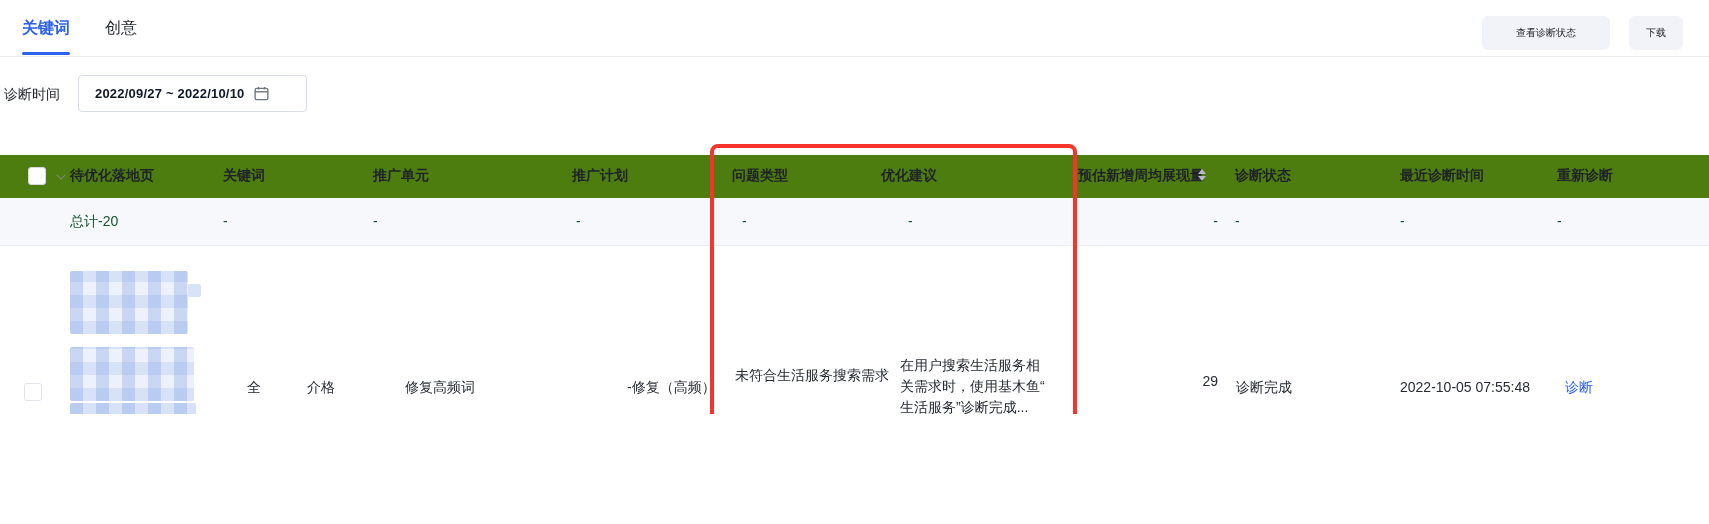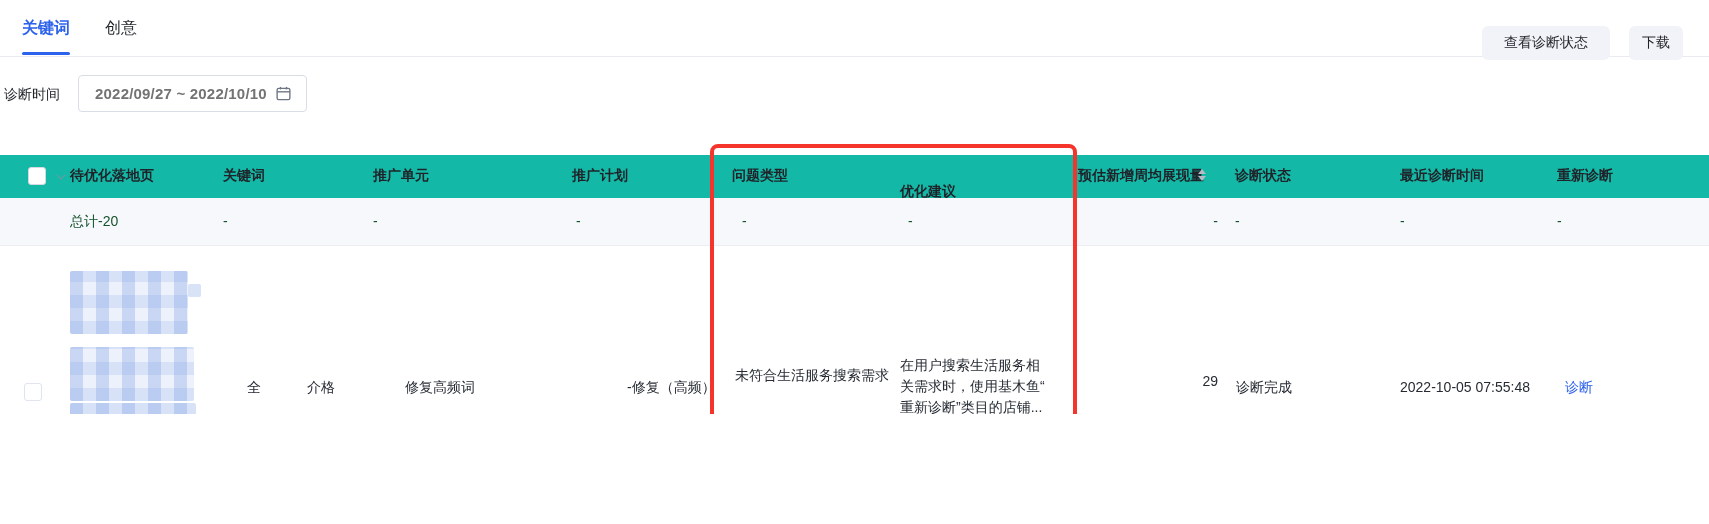--- a/index.html
+++ b/index.html
@@ -8,37 +8,37 @@
   .page { position:relative; width:1709px; height:414px; background:#fff; overflow:hidden; }
 
   
   .tabbar { position:absolute; left:0; top:0; width:1709px; height:57px; border-bottom:1px solid #e9ebf1; }
   .tab { position:absolute; top:16px; font-size:16px; line-height:24px; color:#1f2329; cursor:pointer; }
   .tab.active { color:#2d62ec; font-weight:700; }
   .tab.active::after { content:""; position:absolute; left:0; right:0; bottom:-15px; height:3px; background:#2d62ec; border-radius:2px; }
   .tab-keywords { left:22px; }
   .tab-creative { left:105px; }
 
-  .btn { position:absolute; top:26px; height:34px; background:#f2f3f8; border:none; border-radius:6px;
-         font-family:inherit; font-size:14px; color:#1f2329; cursor:pointer; text-align:center; }
+  .btn { position:absolute; top:16px; height:34px; background:#f2f3f8; border:none; border-radius:6px;
+         font-family:inherit; font-size:10px; color:#1f2329; cursor:pointer; text-align:center; }
   .btn-status { left:1482px; width:128px; }
   .btn-download { left:1629px; width:54px; }
 
   
   .filter-label { position:absolute; left:4px; top:86px; font-size:14px; line-height:16px; color:#1f2329; }
   .date-input { position:absolute; left:78px; top:75px; width:229px; height:37px; background:#fff;
                 border:1px solid #d9dde6; border-radius:4px; display:flex; align-items:center; cursor:pointer; }
-  .date-text { margin-left:16px; font-size:15px; font-weight:600; color:#737373; letter-spacing:.2px; }
+  .date-text { margin-left:16px; font-size:13px; font-weight:600; color:#0f172a; letter-spacing:.2px; }
   .cal-icon { margin-left:8px; display:inline-flex; }
 
   
-  .thead { position:absolute; left:0; top:155px; width:1709px; height:43px; background:#14b8a6; }
+  .thead { position:absolute; left:0; top:155px; width:1709px; height:43px; background:#4d7c0f; }
   .hcell { position:absolute; top:12px; font-size:14px; font-weight:700; color:#1f2329; white-space:nowrap; }
   .h1 { left:70px; }  .h2 { left:223px; } .h3 { left:373px; } .h4 { left:572px; }
-  .h5 { left:732px; } .h6 { left:900px;margin-top:16px; } .h7 { left:1078px; } .h8 { left:1235px; }
+  .h5 { left:732px; } .h6 { left:881px; } .h7 { left:1078px; } .h8 { left:1235px; }
   .h9 { left:1400px; } .h10 { left:1557px; }
 
   .checkbox { position:absolute; width:18px; height:18px; background:#fff; border:1px solid #d5d9e2; border-radius:3px; cursor:pointer; }
   .head-checkbox { left:28px; top:12px; }
   .row-checkbox { left:24px; top:137px; border-color:#e0e4ec; }
   .chevron { position:absolute; left:57px; top:16px; width:8px; height:8px; cursor:pointer; }
   .chevron::before { content:""; position:absolute; left:0; top:0; width:7px; height:7px;
        border-right:1.5px solid #8a909e; border-bottom:1.5px solid #8a909e; transform:rotate(45deg) scale(.8); }
   .sort-icon { position:absolute; left:1198px; top:14px; display:flex; flex-direction:column; gap:2px; cursor:pointer; }
   .sort-icon span { width:0; height:0; border-left:4px solid transparent; border-right:4px solid transparent; }
@@ -158,21 +158,21 @@
     <div class="dcell kw2">介格</div>
     <div class="dcell unit">修复高频词</div>
     <div class="dcell plan">-修复（高频）</div>
 
     <div class="dcell issue">
       <div>未符合生活服务搜索需求</div>
     </div>
     <div class="dcell sugg">
       <div>在用户搜索生活服务相</div>
       <div>关需求时，使用基木鱼“</div>
-      <div>重新诊断”类目的店铺...</div>
+      <div>生活服务”诊断完成...</div>
     </div>
 
     <div class="dcell imps">29</div>
     <div class="dcell status">诊断完成</div>
     <div class="dcell dtime">2022-10-05 07:55:48</div>
     <div class="dcell action">诊断</div>
   </div>
 
   <div class="anno-box"></div>
 

